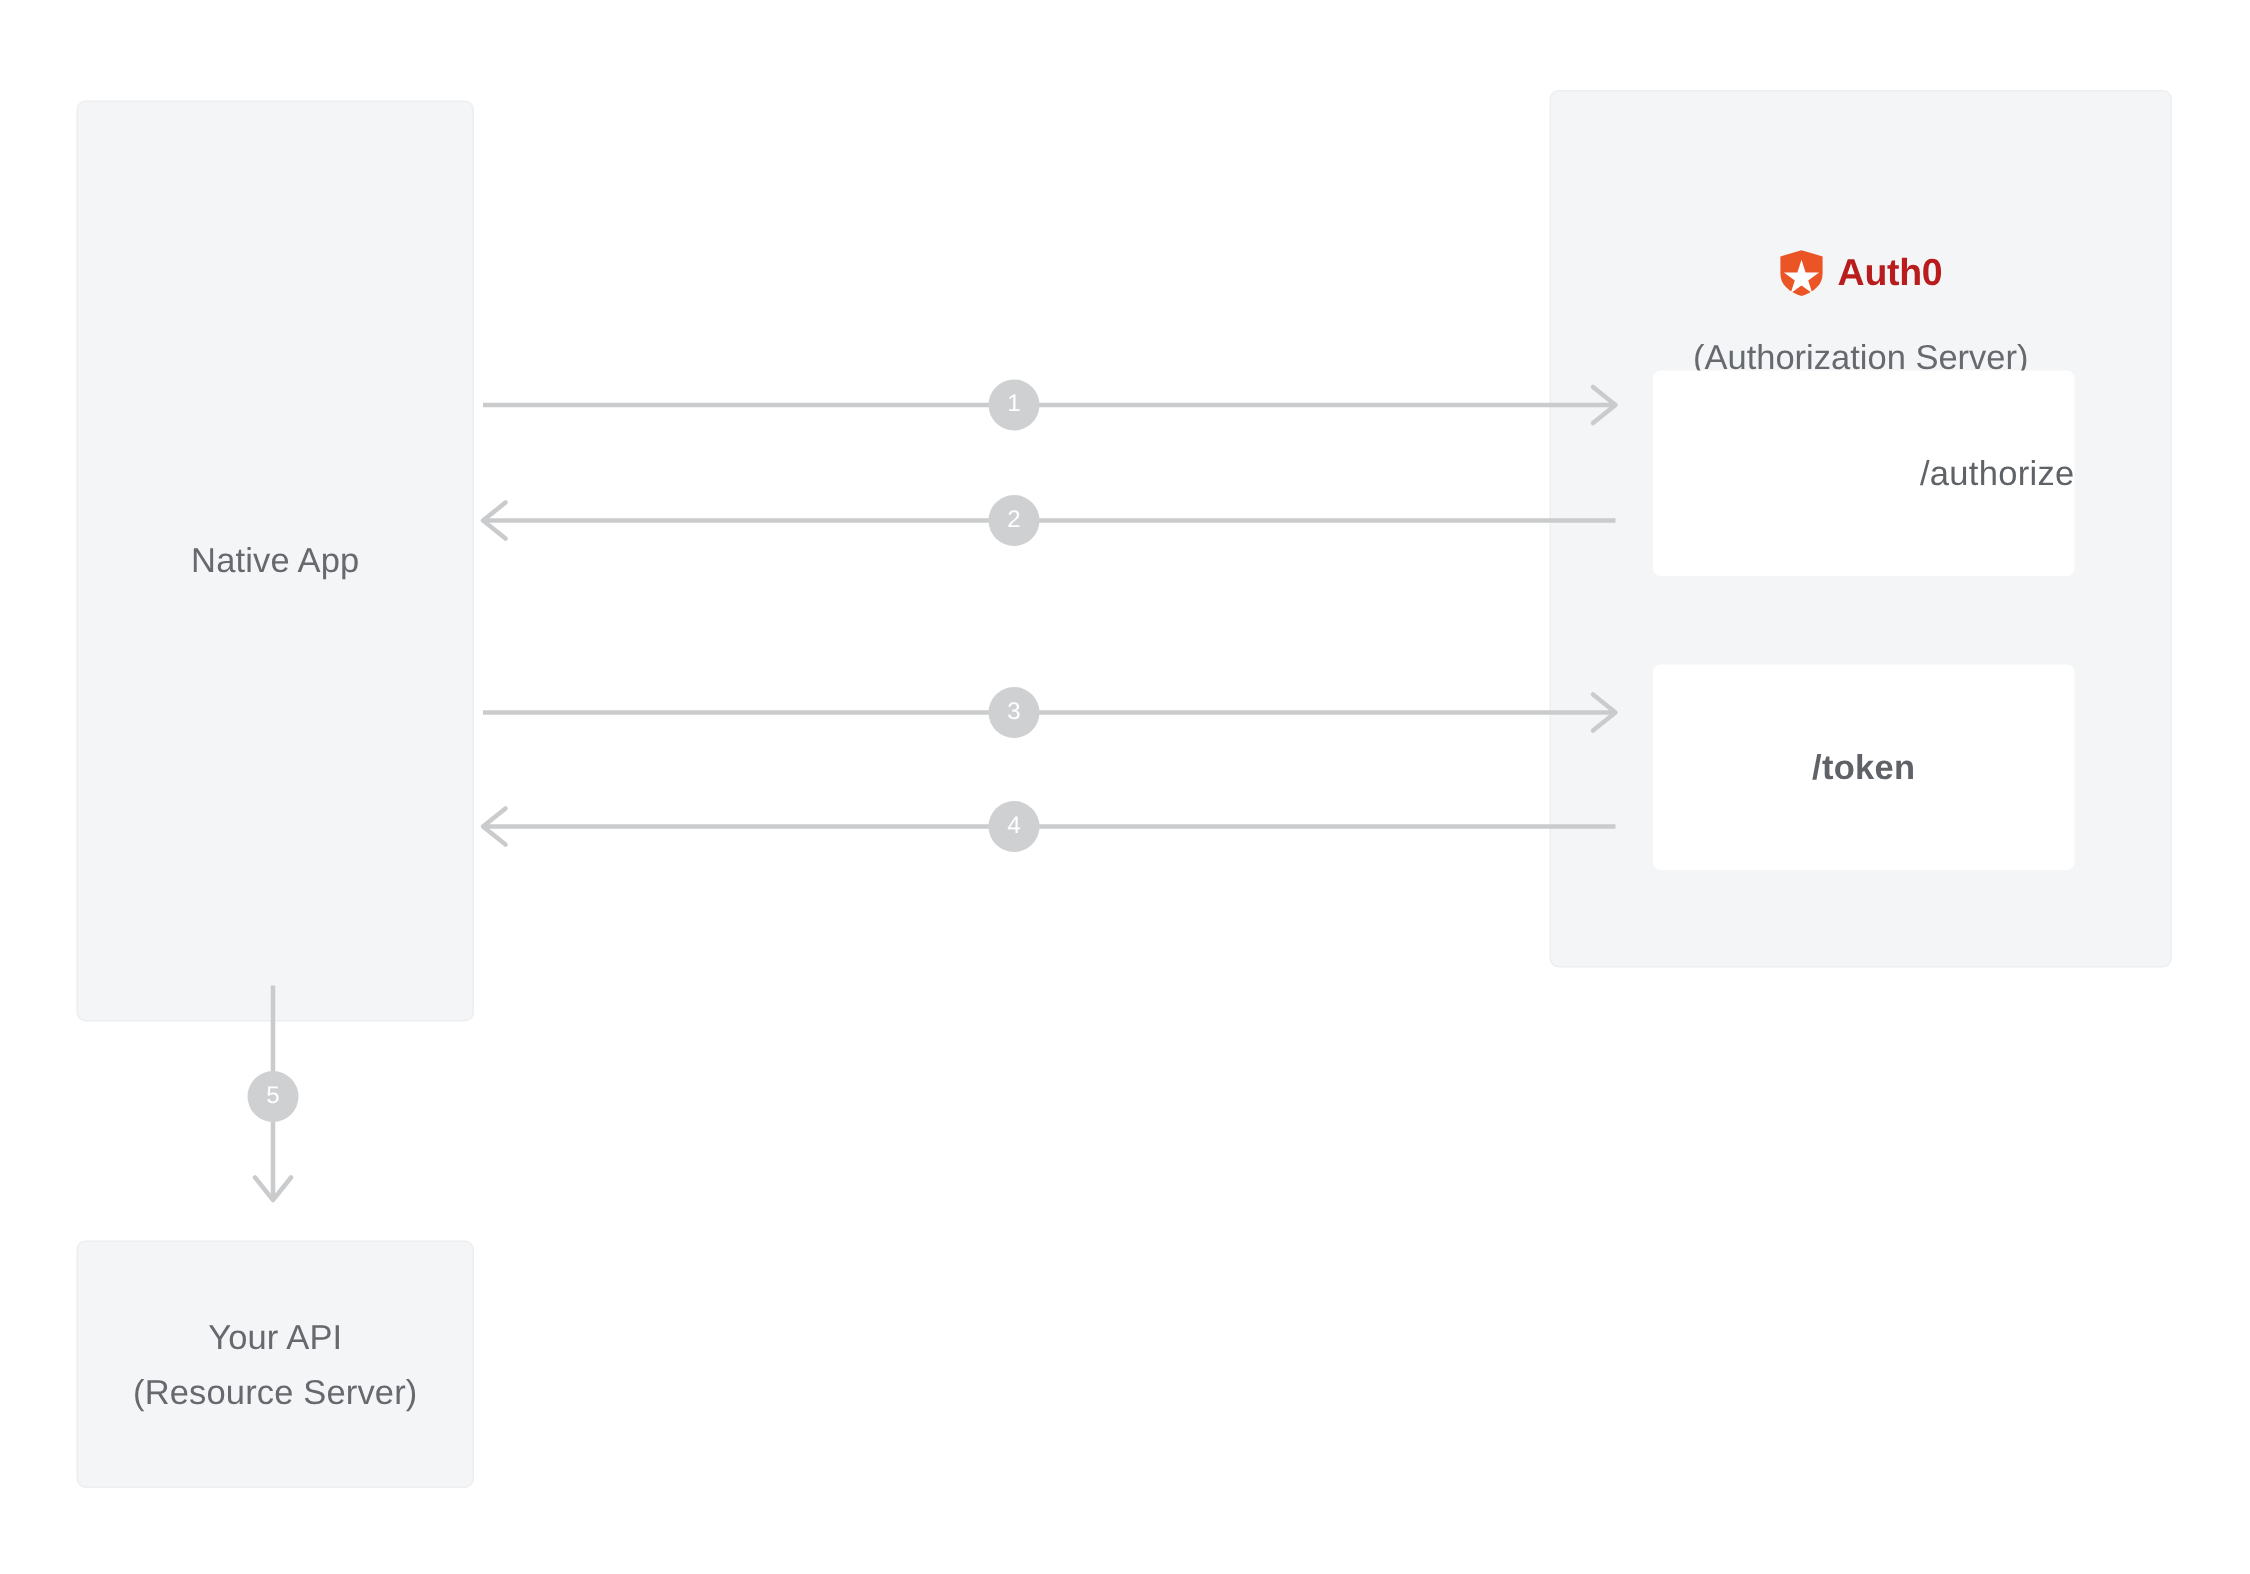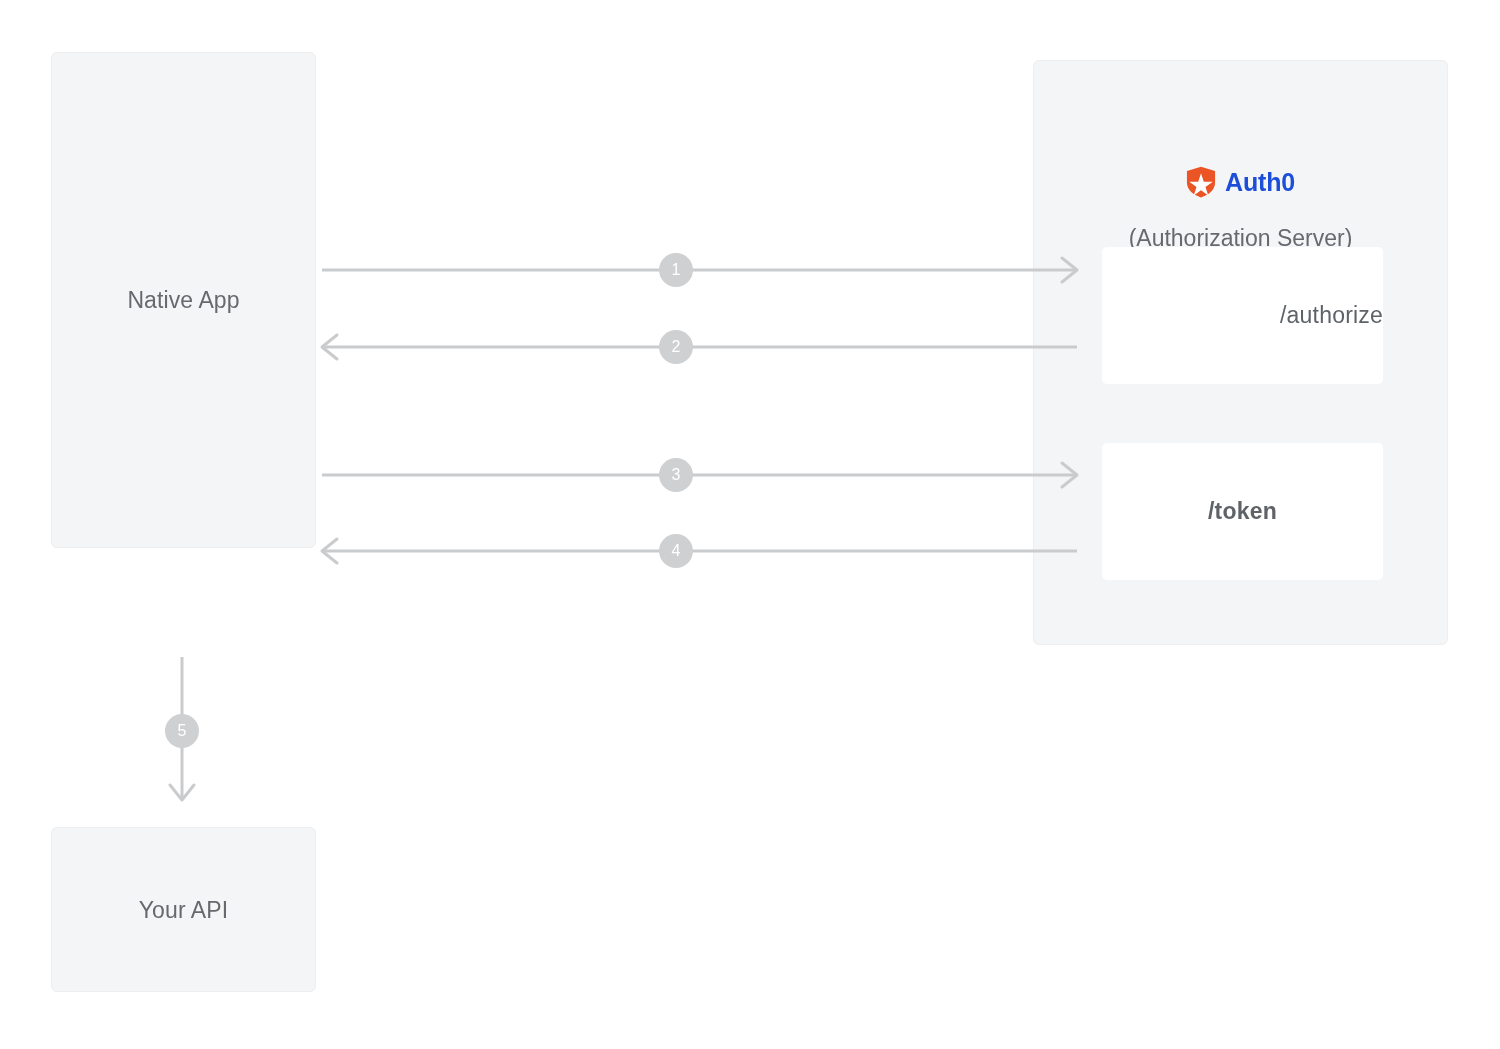--- a/index.html
+++ b/index.html
@@ -28,23 +28,23 @@
   .panel {
     position: absolute;
     background: #f4f5f7;
     border: 1px solid #eceef0;
     border-radius: 6px;
     box-sizing: border-box;
   }
 
   #client-panel {
     left: 51px;
-    top: 52px;
+    top: 67px;
     width: 265px;
-    height: 496px;
+    height: 614px;
   }
 
   #auth-panel {
     left: 1033px;
     top: 60px;
     width: 415px;
     height: 585px;
   }
 
   #api-panel {
@@ -93,21 +93,21 @@
     gap: 9px;
   }
 
   #auth0-logo-icon {
     display: block;
     width: 30px;
     height: 32px;
   }
 
   #auth0-wordmark {
-    color: #1d4ed8;
+    color: #b91c1c;
     font-size: 25px;
     font-weight: 700;
     letter-spacing: -0.2px;
     line-height: 1;
   }
 
   #auth-server-label {
     position: absolute;
     left: 0;
     top: 161px;
@@ -204,20 +204,21 @@
     <span class="endpoint-text">/authorize</span>
   </div>
 
   <div class="endpoint-card" id="endpoint-token">
     <span class="endpoint-text">/token</span>
   </div>
 
   <div class="panel" id="api-panel">
     <div class="panel-label" id="api-label">
       <span class="line">Your API</span>
+      <span class="line">(Resource Server)</span>
     </div>
   </div>
 
   <svg id="flow-arrows" viewBox="0 0 1500 1049" xmlns="http://www.w3.org/2000/svg">
     <g stroke="#c9cbcd" stroke-width="3" fill="none" stroke-linecap="butt" stroke-linejoin="miter">
 
       <g>
         <line x1="322" y1="270" x2="1075" y2="270"></line>
         <polyline points="1062,258 1077,270 1062,282" stroke-linecap="round" stroke-linejoin="round"></polyline>
       </g>

